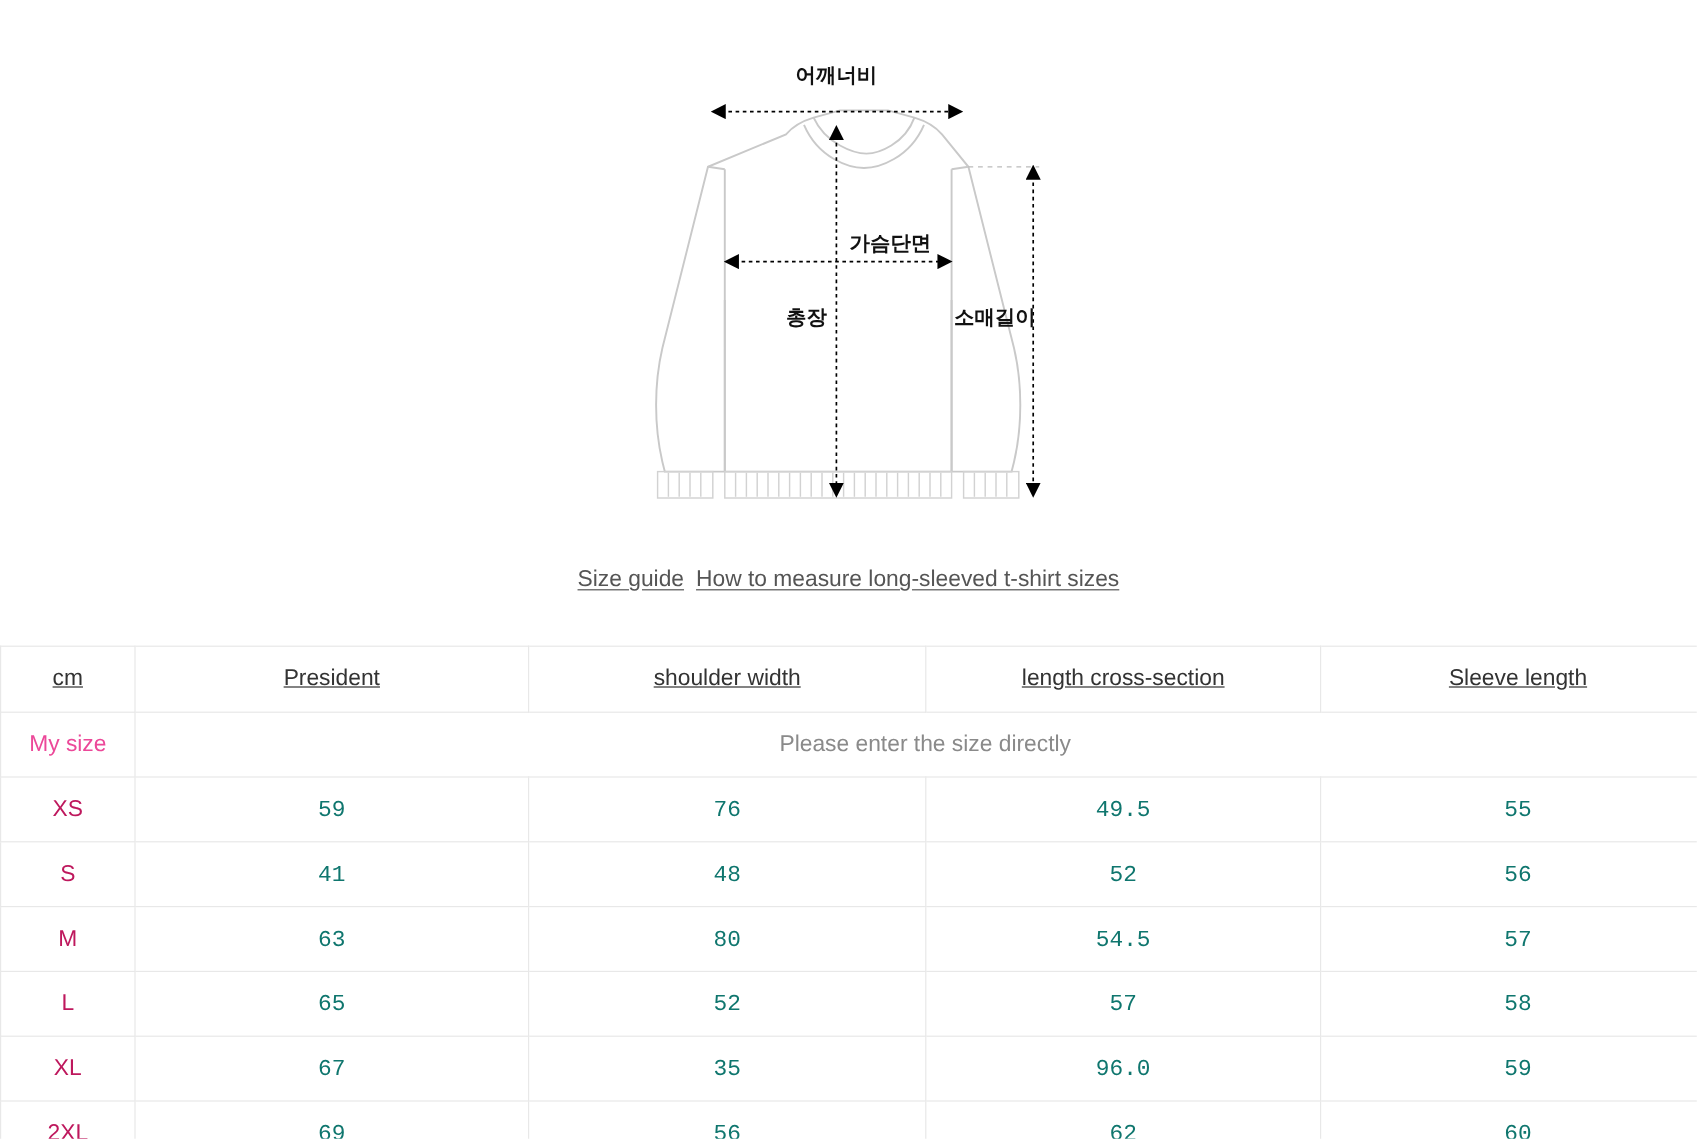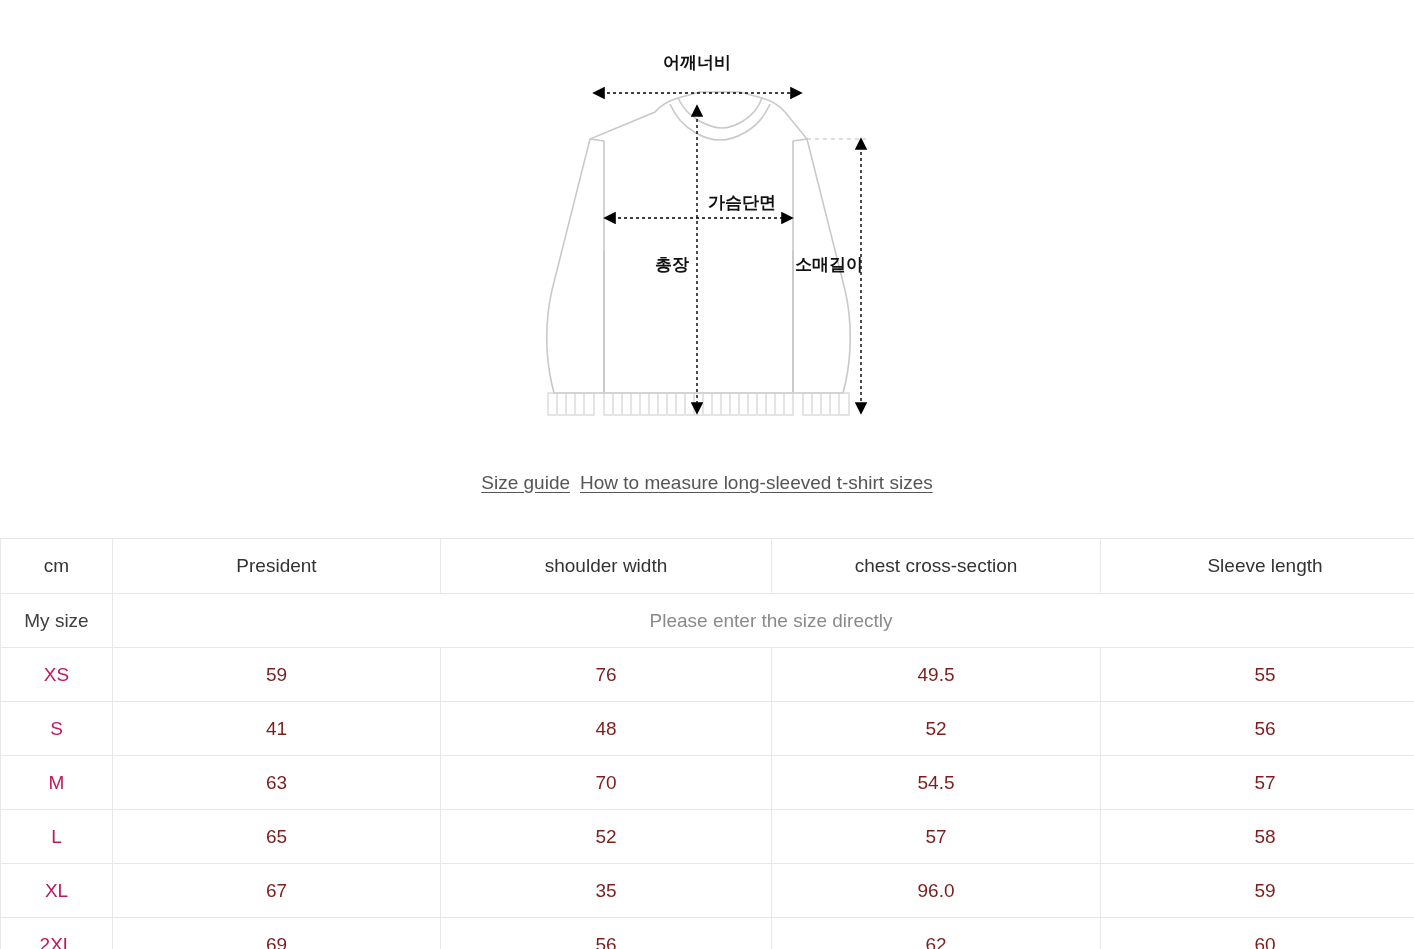--- a/index.html
+++ b/index.html
@@ -64,34 +64,36 @@
   table.size-table td {
     border: 1px solid #e8e8e8;
     height: 51px;
     text-align: center;
     vertical-align: middle;
     font-size: 19px;
   }
   table.size-table tr.header-row td {
     color: #333333;
     height: 52px;
+    text-decoration: underline;
   }
   table.size-table td.col-label {
     width: 109px;
     color: #be185d;
   }
   table.size-table td.col-data {
-    color: #7f1d1d;
+    color: #0f766e;
+    font-family: Liberation Mono, monospace;
   }
   table.size-table td.mysize-cell {
     color: #8a8a8a;
     font-size: 19px;
   }
   table.size-table tr.mysize-row td.col-label {
-    color: #404040;
+    color: #ec4899;
   }
   .col-w2 { width: 325px; }
   .col-w3 { width: 328px; }
   .col-w4 { width: 326px; }
   .col-w5 { width: 326px; }
 </style>
 </head>
 <body>
 
 <div class="page">
@@ -199,21 +201,21 @@
   <div class="links-row">
     <a href="#">Size guide</a><span class="link-gap"></span><a href="#">How to measure long-sleeved t-shirt sizes</a>
   </div>
 
   <table class="size-table">
     <tbody>
       <tr class="header-row">
         <td class="col-label">cm</td>
         <td class="col-w2">President</td>
         <td class="col-w3">shoulder width</td>
-        <td class="col-w4">chest cross-section</td>
+        <td class="col-w4">length cross-section</td>
         <td class="col-w5">Sleeve length</td>
       </tr>
       <tr class="mysize-row">
         <td class="col-label">My size</td>
         <td class="mysize-cell" colspan="4">Please enter the size directly</td>
       </tr>
       <tr>
         <td class="col-label">XS</td>
         <td class="col-data">59</td>
         <td class="col-data">76</td>
@@ -223,21 +225,21 @@
       <tr>
         <td class="col-label">S</td>
         <td class="col-data">41</td>
         <td class="col-data">48</td>
         <td class="col-data">52</td>
         <td class="col-data">56</td>
       </tr>
       <tr>
         <td class="col-label">M</td>
         <td class="col-data">63</td>
-        <td class="col-data">70</td>
+        <td class="col-data">80</td>
         <td class="col-data">54.5</td>
         <td class="col-data">57</td>
       </tr>
       <tr>
         <td class="col-label">L</td>
         <td class="col-data">65</td>
         <td class="col-data">52</td>
         <td class="col-data">57</td>
         <td class="col-data">58</td>
       </tr>

